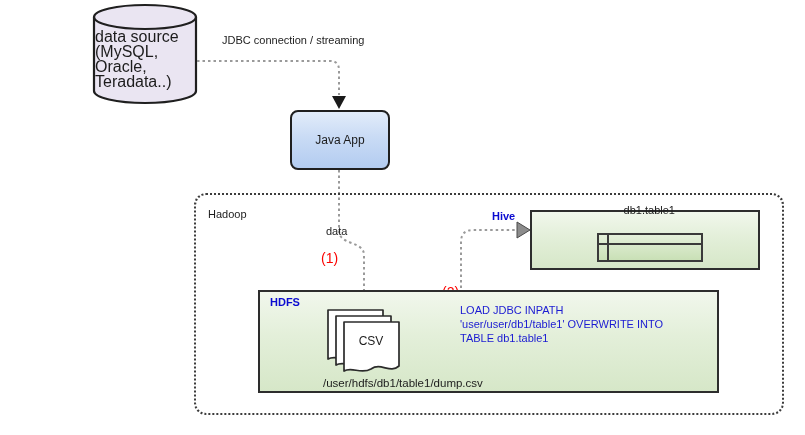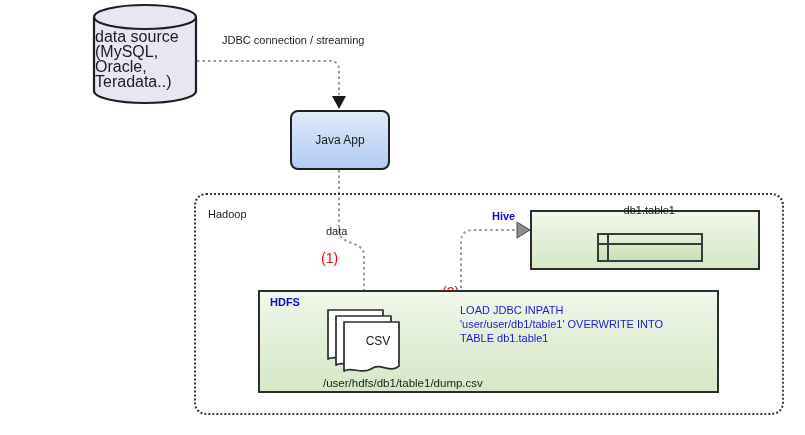--- a/index.html
+++ b/index.html
@@ -33,21 +33,21 @@
   .green-box{
     box-sizing:border-box;border:2px solid #2d2d2d;
     background:linear-gradient(180deg,#f1f7ec 0%,#e3efd9 45%,#d6e7c8 100%);
   }
   .hdfs-box{left:258px;top:290px;width:461px;height:103px;}
   .hive-box{left:530px;top:210px;width:230px;height:60px;}
   .blue-bold{font-size:11px;font-weight:bold;color:#0b0bd0;}
   .hdfs-label{left:270px;top:296px;}
   .hive-label{left:492px;top:210px;}
 
-  .csv-label{left:345px;top:334px;width:52px;text-align:center;font-size:12px;margin-left:7px;}
+  .csv-label{left:345px;top:334px;width:52px;text-align:center;font-size:12px;}
   .dump-path{left:323px;top:377px;font-size:11.5px;}
 
   .table-name{left:575px;top:204px;width:100px;text-align:right;}
 
   
   .table-icon{
     left:597px;top:233px;width:106px;height:29px;box-sizing:border-box;
     border:2px solid #3a3a3a;
     background:linear-gradient(180deg,#e4f0da 0%,#c9e0b6 100%);
   }

